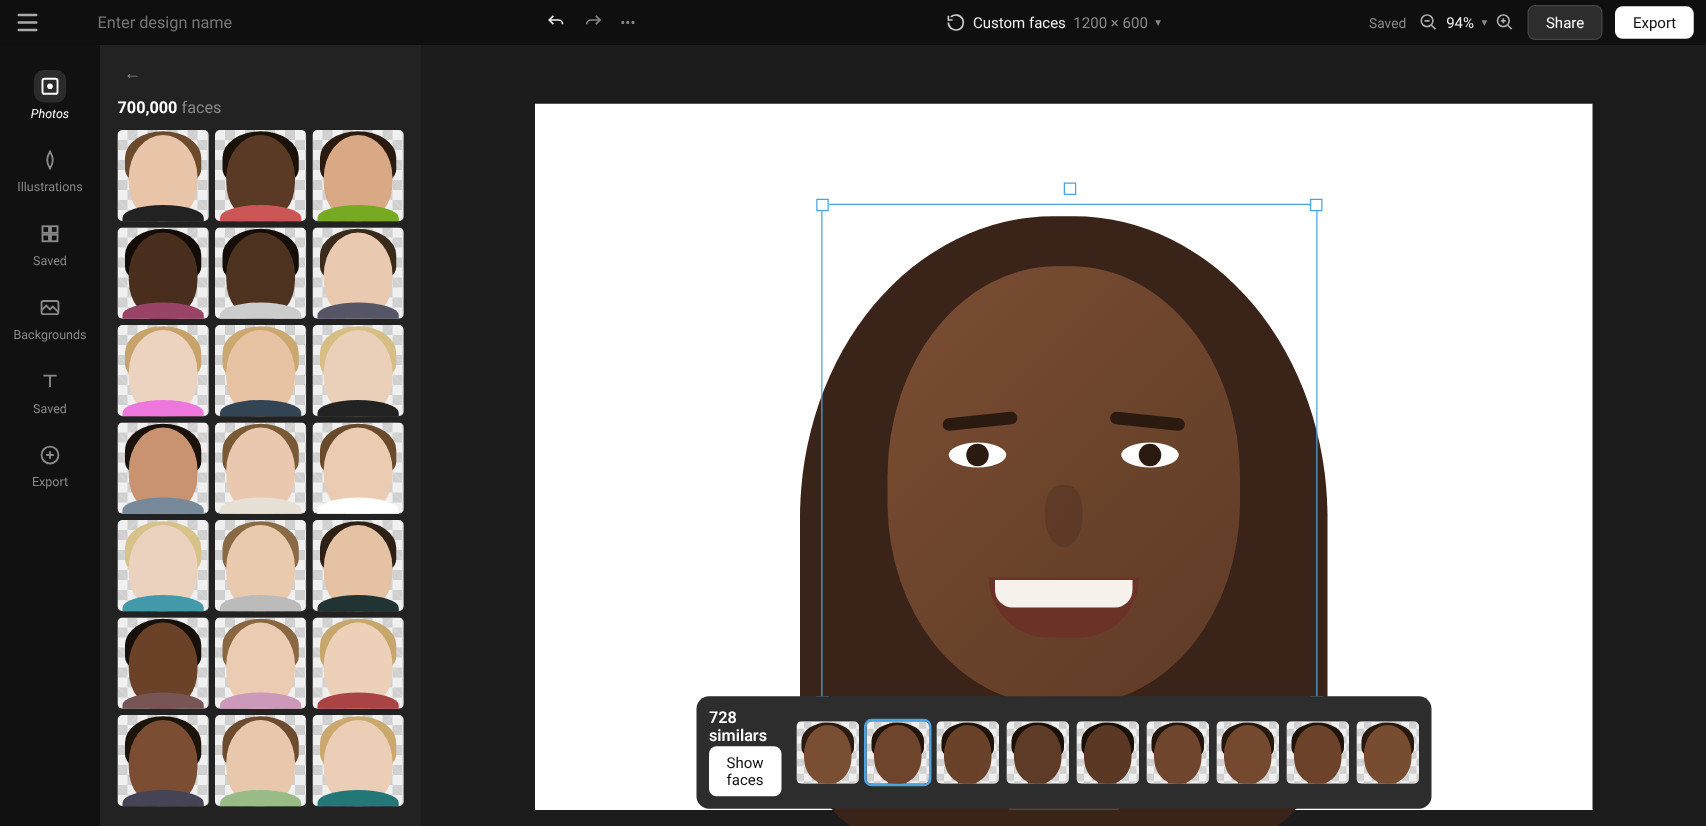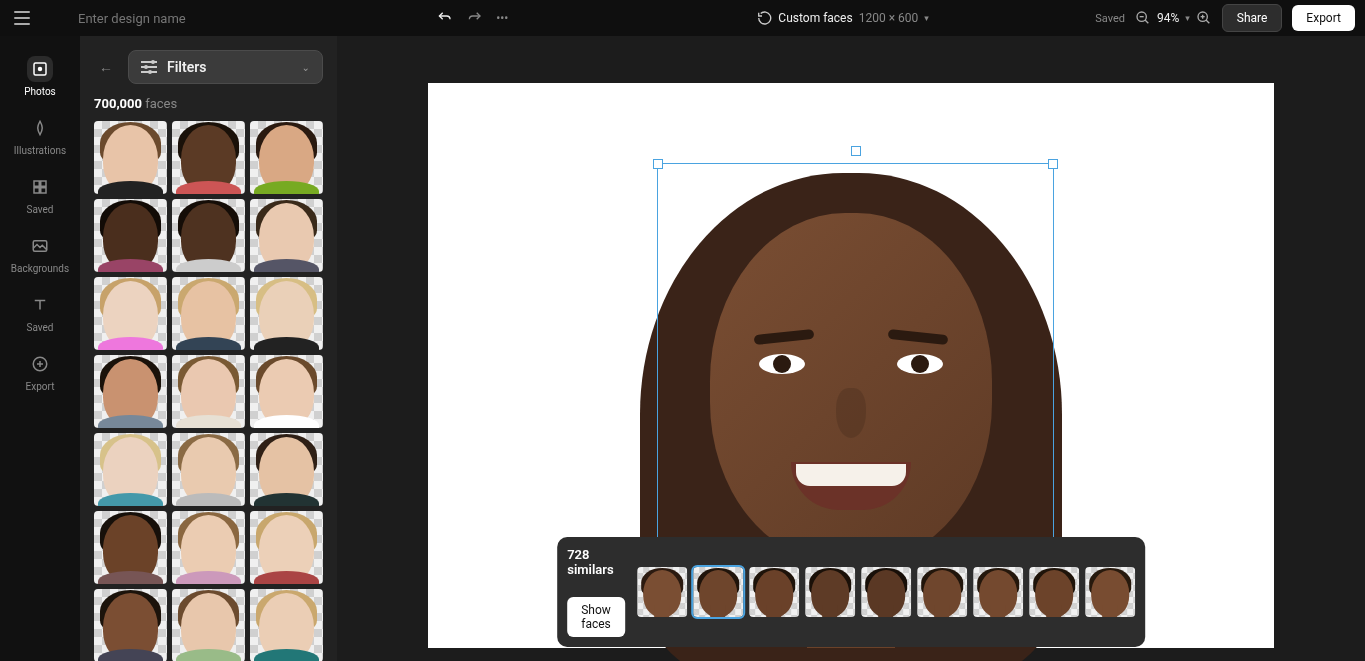--- a/index.html
+++ b/index.html
@@ -21,21 +21,21 @@
 .saved { color: #888; font-size: 11px; }
 .zoom-group { display:flex; align-items:center; gap:6px; }
 .zoom-pct { color:#eee; font-size:12px; }
 .btn-share { background: #2d2d2d; color:#fff; border:1px solid #444; border-radius:6px; padding:6px 14px; font-size:12px; cursor:pointer; }
 .btn-export { background:#fff; color:#111; border:none; border-radius:6px; padding:6px 14px; font-size:12px; cursor:pointer;}
 
 .main { display:flex; height: calc(661px - 36px); }
 
 .rail { width: 80px; background:#111; display:flex; flex-direction:column; align-items:center; padding-top:14px; gap: 6px;}
 .rail-item { display:flex; flex-direction:column; align-items:center; gap:4px; padding:6px 0; width:100%; cursor:pointer; color:#888; font-size:10px;}
-.rail-item.active { color:#fff; }
+.rail-item.active { color:#fff;font-style:italic; }
 .rail-icon { width:26px; height:26px; display:flex; align-items:center; justify-content:center; border-radius:8px;}
 .rail-item.active .rail-icon { background:#2b2b2b; }
 
 .panel { width: 257px; background:#222; padding: 14px; overflow-y:auto; }
 .panel-head { display:flex; align-items:center; gap:10px; margin-bottom:12px;}
 .back-arrow { color:#888; font-size:14px; cursor:pointer; width:24px; text-align:center;}
 .filters-pill { flex:1; background:#3b3b3b; border:1px solid #4b4b4b; border-radius:8px; display:flex; align-items:center; padding:8px 12px; gap:10px; cursor:pointer;}
 .filters-pill .sliders { width:16px; height:12px; display:flex; flex-direction:column; justify-content:space-between;}
 .filters-pill .sliders span{ height:2px; background:#ccc; position:relative;}
 .filters-pill .sliders span::after{content:''; position:absolute; width:4px; height:4px; background:#ccc; border-radius:50%; top:-1px;}
@@ -79,21 +79,21 @@
 .p-brow.l{left:28%; transform:rotate(-6deg);} .p-brow.r{right:28%; transform:rotate(6deg);}
 .p-eye{position:absolute; width:46px; height:20px; background:#fff; border-radius:50%; top:48%;}
 .p-eye::after{content:''; position:absolute; width:18px; height:18px; background:#2b1a10; border-radius:50%; left:14px; top:1px;}
 .p-eye.l{left:29%;} .p-eye.r{right:29%;}
 .p-nose{position:absolute; left:50%; transform:translateX(-50%); top:54%; width:30px; height:50px; background:rgba(0,0,0,0.12); border-radius:40% 40% 50% 50%;}
 .p-mouth{position:absolute; left:50%; transform:translateX(-50%); top:67%; width:120px; height:48px; background:#6b3228; border-radius:0 0 60px 60px;}
 .p-teeth{position:absolute; left:50%; transform:translateX(-50%); top:67.5%; width:110px; height:22px; background:#f6f1ea; border-radius:0 0 14px 14px;}
 .p-neck{position:absolute; left:40%; right:40%; bottom:0; height:18%; background:#6b4229;}
 
 .similars{ position:absolute; left:50%; transform:translateX(-50%); bottom:14px; background:#2d2d2d; border-radius:10px; padding:10px; display:flex; align-items:center; gap:8px;}
-.sim-left{ display:flex; flex-direction:column; gap:20px; margin-right:4px;}
+.sim-left{ display:flex; flex-direction:column; gap:0; margin-right:4px;}
 .sim-title{ color:#fff; font-size:13px; font-weight:600;}
 .show-more{ background:#fff; color:#111; border:none; border-radius:6px; padding:6px 14px; font-size:12px; cursor:pointer;}
 .sim-thumb{ width:50px; height:50px; border-radius:4px; position:relative; overflow:hidden; cursor:pointer;
   background-image:
     linear-gradient(45deg,#d0d0d0 25%,transparent 25%),
     linear-gradient(-45deg,#d0d0d0 25%,transparent 25%),
     linear-gradient(45deg,transparent 75%,#d0d0d0 75%),
     linear-gradient(-45deg,transparent 75%,#d0d0d0 75%);
   background-size:12px 12px; background-position:0 0,0 6px,6px -6px,-6px 0; background-color:#f0f0f0;}
 .sim-thumb.sel-thumb{ outline:2px solid #4aa3e0;}
@@ -216,29 +216,20 @@
             <line x1="8" y1="12" x2="16" y2="12"></line>
           </svg>
         </div>
         <span>Export</span>
       </div>
     </div>
 
   <div class="panel">
     <div class="panel-head">
       <div class="back-arrow">←</div>
-      <div class="filters-pill">
-        <div class="sliders">
-            <span></span>
-            <span></span>
-            <span></span>
-          </div>
-        <span class="filters-label">Filters</span>
-        <span class="chev-small">⌄</span>
-      </div>
     </div>
     <div class="count-row">
       <b>700,000</b> <span>faces</span>
     </div>
     <div class="grid" id="grid">
         <div class="thumb">
           <div class="hair" style="background:#6b4a2d"></div>
           <div class="face" style="background:#e8c4a8"></div>
           <div class="neck" style="background:#e8c4a8"></div>
           <div class="shoulders" style="background:#222"></div>

